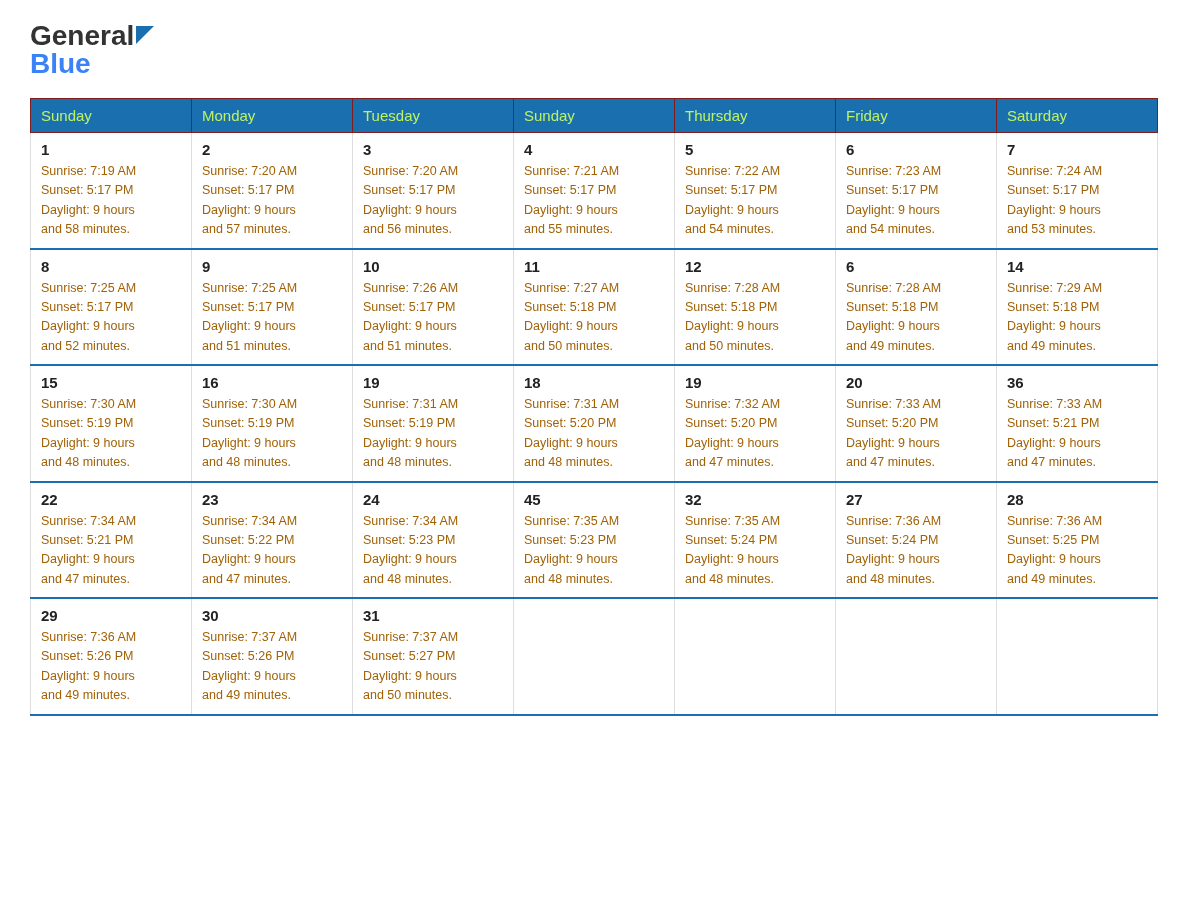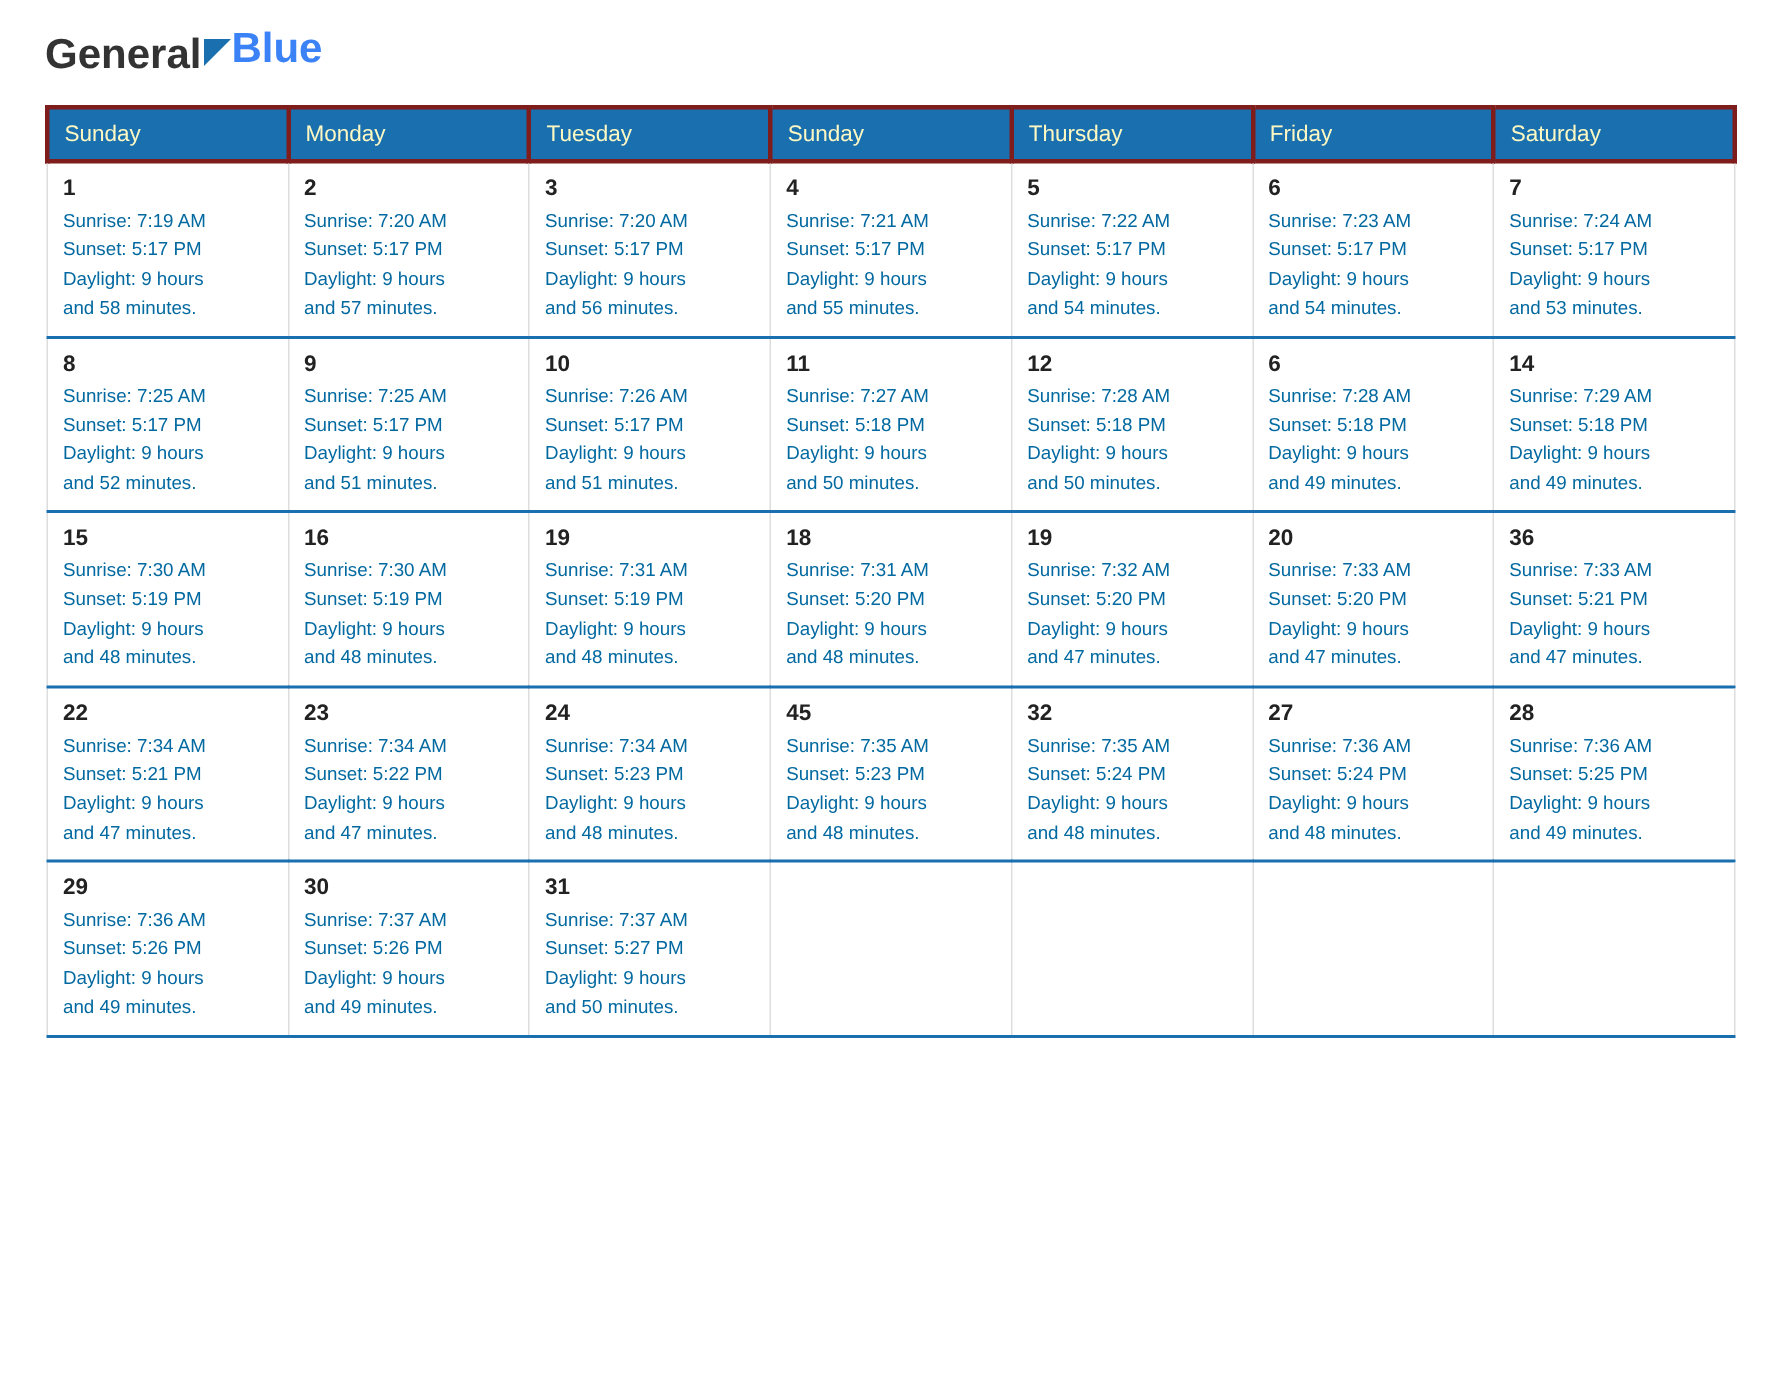--- a/index.html
+++ b/index.html
@@ -32,26 +32,26 @@
     }
     table {
       width: 100%;
       border-collapse: collapse;
       table-layout: fixed;
     }
     thead tr {
       background-color: #1a6faf;
     }
     thead th {
-      color: #fef9c3;
+      color: #bef264;
       font-size: 15px;
       font-weight: normal;
       padding: 8px 10px;
       text-align: left;
-      border: 3px solid #7f1d1d;
+      border: 1px solid #7f1d1d;
     }
     tbody tr {
       border-bottom: 2px solid #1a6faf;
     }
     tbody td {
       vertical-align: top;
       padding: 8px 10px;
       font-size: 13px;
       color: #333;
       border-left: 1px solid #ddd;
@@ -62,28 +62,28 @@
     .day-number {
       font-size: 15px;
       font-weight: bold;
       color: #222;
       display: block;
       margin-bottom: 4px;
     }
     .day-info {
       font-size: 12.5px;
       line-height: 1.55;
-      color: #0369a1;
+      color: #a16207;
     }
     .empty-cell {
       background: #fff;
     }
     .logo-wrapper {
       display: flex;
-      flex-direction: row;
+      flex-direction: column;
     }
     .logo-line1 {
       display: flex;
       align-items: center;
       font-size: 28px;
       font-weight: bold;
       color: #333;
     }
     .logo-line2 {
       font-size: 28px;

